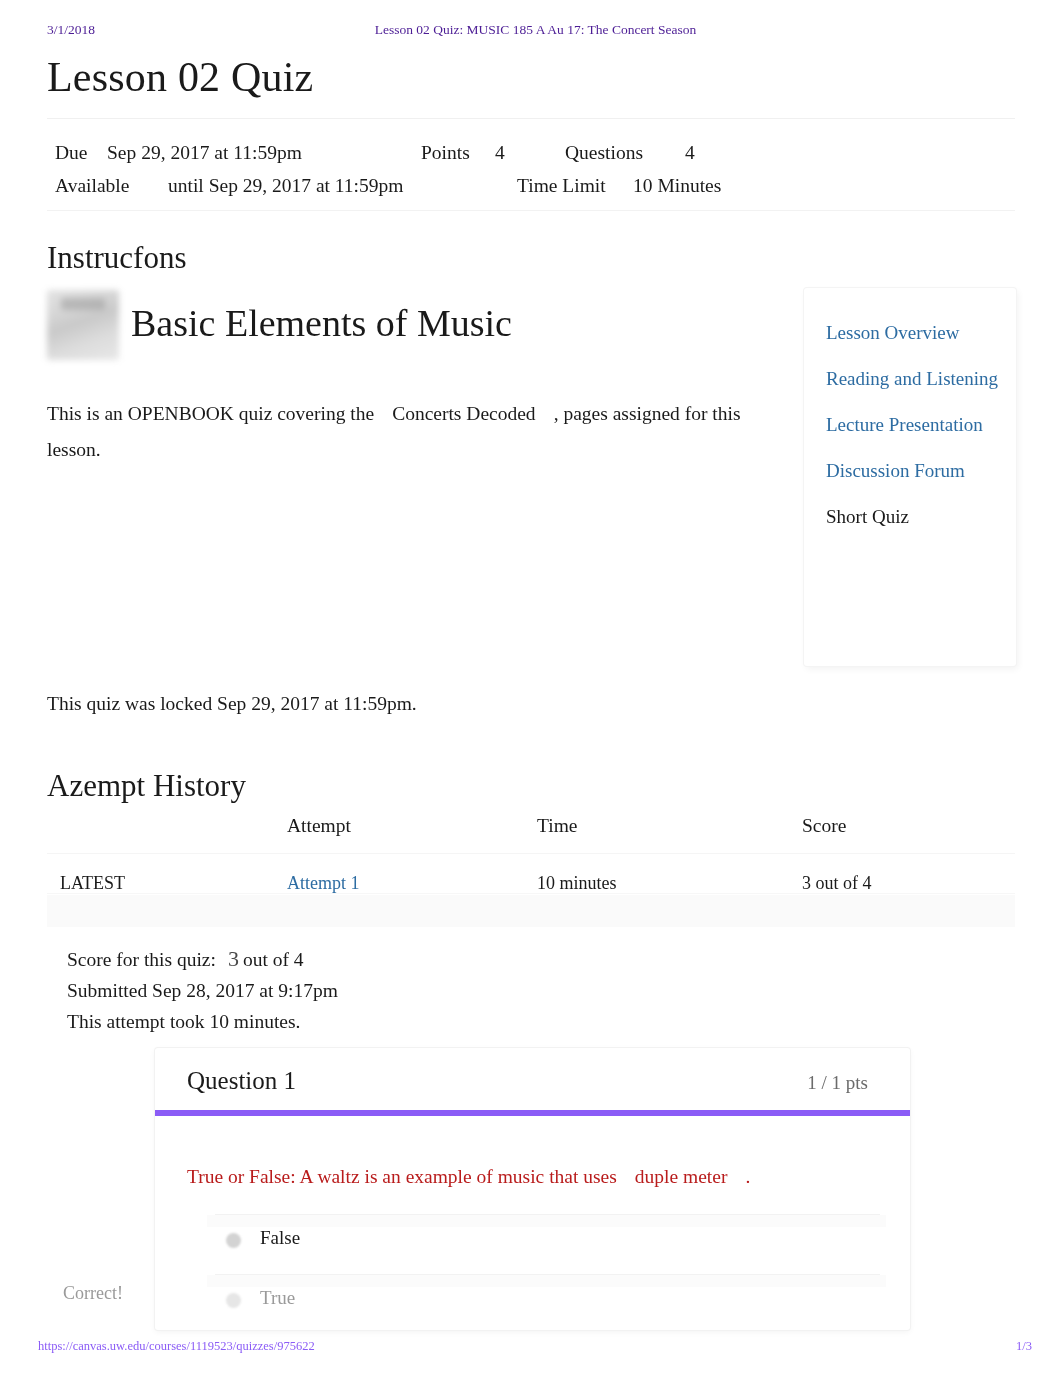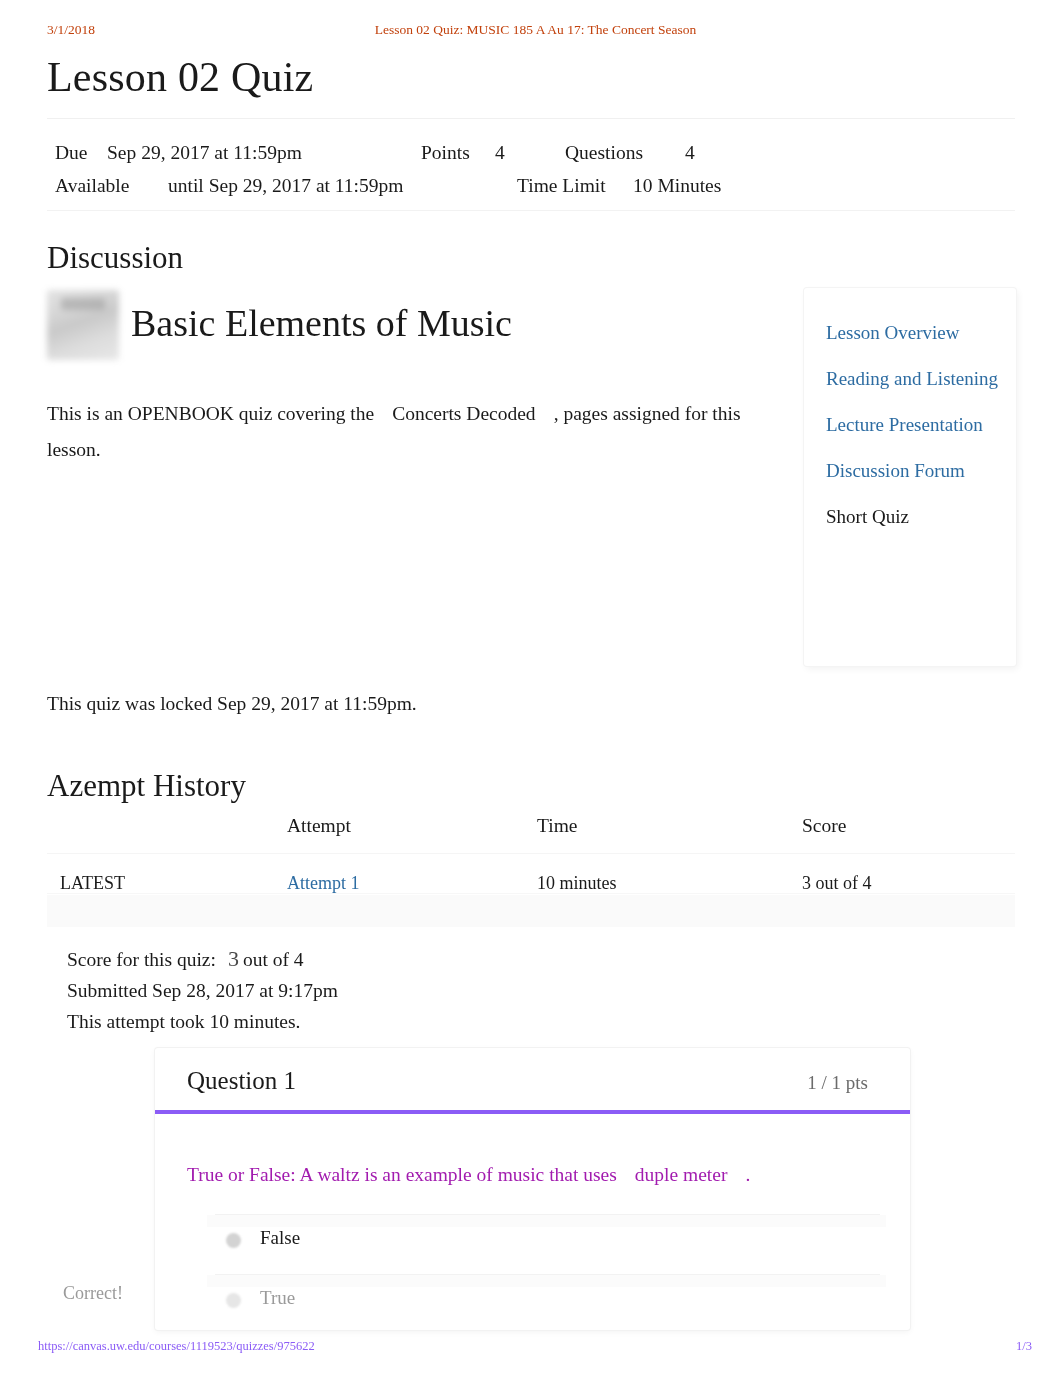--- a/index.html
+++ b/index.html
@@ -17,21 +17,21 @@
   }
 
   
   .print-header {
     position: absolute;
     top: 22px;
     left: 47px;
     right: 38px;
     height: 20px;
     font-size: 13.5px;
-    color: #c2410c;
+    color: #4c1d95;
   }
   .print-header .ph-date {
     position: absolute;
     left: 0;
     top: 0;
   }
   .print-header .ph-title {
     position: absolute;
     left: 0;
     right: 0;
@@ -299,21 +299,21 @@
     left: 155px;
     width: 755px;
     height: 282px;
     background: #ffffff;
     box-shadow: 0 0 0 1px #f2f2f2, 0 2px 6px rgba(0,0,0,0.05);
     border-radius: 3px;
   }
   .q-header {
     position: relative;
     height: 62px;
-    border-bottom: 4px solid #8b5cf6;
+    border-bottom: 6px solid #8b5cf6;
   }
   .q-title {
     position: absolute;
     left: 32px;
     top: 19px;
     font-size: 25px;
     color: #1a1a1a;
   }
   .q-points {
     position: absolute;
@@ -322,21 +322,21 @@
     font-size: 19px;
     color: #6b6b6b;
   }
   .q-body {
     position: relative;
     padding: 46px 32px 0 32px;
   }
   .q-text {
     font-size: 19.5px;
     line-height: 29px;
-    color: #a21caf;
+    color: #b91c1c;
   }
   .q-text .em-gap { display: inline-block; width: 18px; }
 
   .answers {
     position: absolute;
     top: 166px;
     left: 0;
     width: 755px;
   }
   .answer-row {
@@ -413,21 +413,21 @@
   </div>
   <div class="meta-row">
     <span class="meta-lbl m-avail">Available</span>
     <span class="meta-val m-availv">until Sep 29, 2017 at 11:59pm</span>
     <span class="meta-lbl m-tl">Time Limit</span>
     <span class="meta-val m-tlv">10 Minutes</span>
   </div>
 </div>
 <div class="meta-bottom-rule"></div>
 
-<h2 class="instructions-heading">Discussion</h2>
+<h2 class="instructions-heading">Instrucfons</h2>
 
 <div class="content-area">
   <div class="thumb"></div>
   <h3 class="section-subtitle">Basic Elements of Music</h3>
   <p class="intro-text"><span>This is an OPENBOOK quiz covering the</span><span class="em-gap"></span><span>Concerts Decoded</span><span class="em-gap"></span><span>, pages assigned for this lesson.</span></p>
 </div>
 
 <div class="nav-box">
   <div class="nav-inner">
     <div class="nav-item">Lesson Overview</div>

